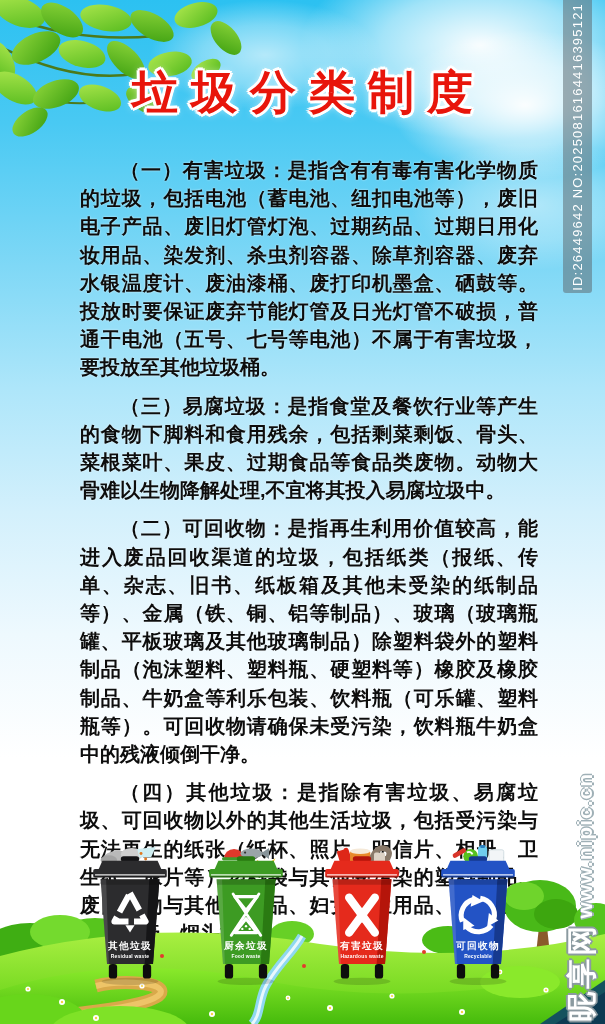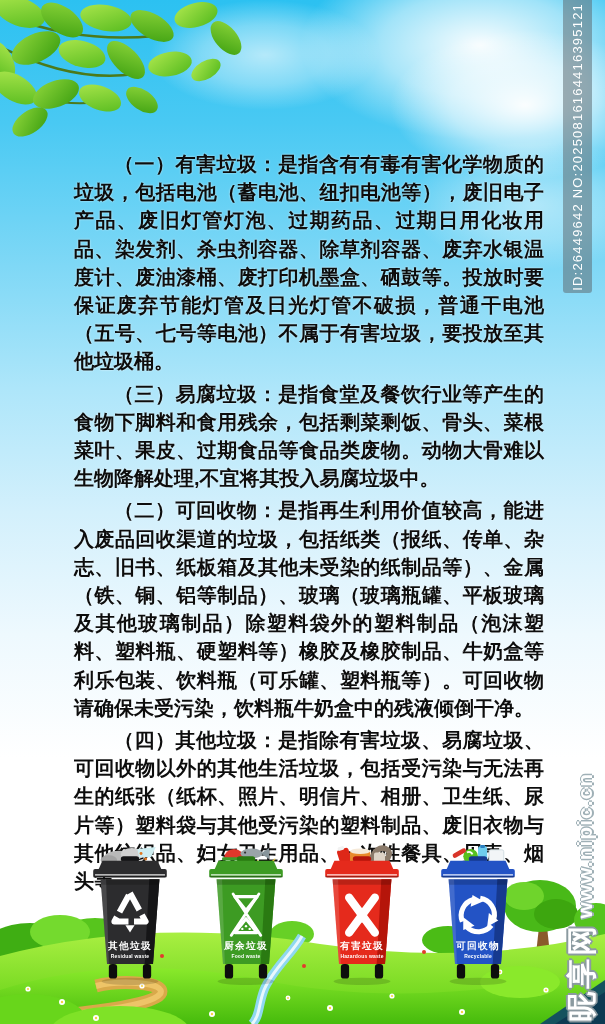--- a/index.html
+++ b/index.html
@@ -13,21 +13,21 @@
   .cloud.c3{left:150px;top:0px;width:230px;height:110px;opacity:.65;}
   .cloud.c4{left:410px;top:140px;width:250px;height:130px;opacity:.5;}
   .leaves{position:absolute;left:0;top:0;}
   .title{position:absolute;left:0;right:0;top:62px;text-align:center;
     font-size:46px;font-weight:900;letter-spacing:13px;text-indent:13px;color:#e8150b;
     text-shadow:3px 0 0 #fff,-3px 0 0 #fff,0 3px 0 #fff,0 -3px 0 #fff,
       2px 2px 0 #fff,-2px 2px 0 #fff,2px -2px 0 #fff,-2px -2px 0 #fff,0 0 9px rgba(255,255,255,.9);}
   .text-body{position:absolute;left:70px;top:146px;width:478px;color:#0d0d0d;
     font-size:20px;line-height:28.2px;font-weight:700;text-align:justify;
     text-shadow:0 0 2px rgba(255,255,255,.75);}
-  .text-body p{margin:4px;text-indent:2em;}
+  .text-body p{margin:10px;text-indent:2em;}
   .wm-top{position:absolute;top:0;right:13px;width:29px;height:293px;
     background:rgba(95,110,116,.55);border-radius:0 0 3px 3px;
     display:flex;align-items:center;justify-content:center;}
   .wm-top span{writing-mode:vertical-rl;transform:rotate(180deg);
     color:#fff;font-size:13px;letter-spacing:1.2px;white-space:nowrap;font-weight:400;}
   .wm-bottom{position:absolute;bottom:2px;right:2px;height:300px;width:42px;
     display:flex;align-items:flex-end;justify-content:center;z-index:9;}
   .wm-bottom .inner{writing-mode:vertical-rl;text-orientation:sideways;transform:rotate(180deg);
     white-space:nowrap;color:#fff;}
   .wm-site{font-size:30px;font-weight:900;letter-spacing:3px;
@@ -85,20 +85,21 @@
       <ellipse cx="30" cy="122" rx="20" ry="11" fill="url(#lg2)" transform="rotate(-35 30 122)"></ellipse>
       <ellipse cx="142" cy="100" rx="18" ry="10" fill="url(#lg2)" transform="rotate(35 142 100)"></ellipse>
       <ellipse cx="206" cy="70" rx="16" ry="9" fill="url(#lg1)" transform="rotate(-30 206 70)"></ellipse>
     </g>
   </svg>
 
   <div class="wm-top">
     <span>ID:26449642 NO:20250816164416395121</span>
   </div>
 
+  <div class="title">垃圾分类制度</div>
 
   <div class="text-body">
     <p>（一）有害垃圾：是指含有有毒有害化学物质的垃圾，包括电池（蓄电池、纽扣电池等），废旧电子产品、废旧灯管灯泡、过期药品、过期日用化妆用品、染发剂、杀虫剂容器、除草剂容器、废弃水银温度计、废油漆桶、废打印机墨盒、硒鼓等。投放时要保证废弃节能灯管及日光灯管不破损，普通干电池（五号、七号等电池）不属于有害垃圾，要投放至其他垃圾桶。</p>
     <p>（三）易腐垃圾：是指食堂及餐饮行业等产生的食物下脚料和食用残余，包括剩菜剩饭、骨头、菜根菜叶、果皮、过期食品等食品类废物。动物大骨难以生物降解处理,不宜将其投入易腐垃圾中。</p>
     <p>（二）可回收物：是指再生利用价值较高，能进入废品回收渠道的垃圾，包括纸类（报纸、传单、杂志、旧书、纸板箱及其他未受染的纸制品等）、金属（铁、铜、铝等制品）、玻璃（玻璃瓶罐、平板玻璃及其他玻璃制品）除塑料袋外的塑料制品（泡沫塑料、塑料瓶、硬塑料等）橡胶及橡胶制品、牛奶盒等利乐包装、饮料瓶（可乐罐、塑料瓶等）。可回收物请确保未受污染，饮料瓶牛奶盒中的残液倾倒干净。</p>
     <p>（四）其他垃圾：是指除有害垃圾、易腐垃圾、可回收物以外的其他生活垃圾，包括受污染与无法再生的纸张（纸杯、照片、明信片、相册、卫生纸、尿片等）塑料袋与其他受污染的塑料制品、废旧衣物与其他纺织品、妇女卫生用品、一次性餐具、贝壳、烟头等。</p>
   </div>
 
   <svg class="landscape" width="605" height="240" viewBox="0 0 605 240">
     <defs>

